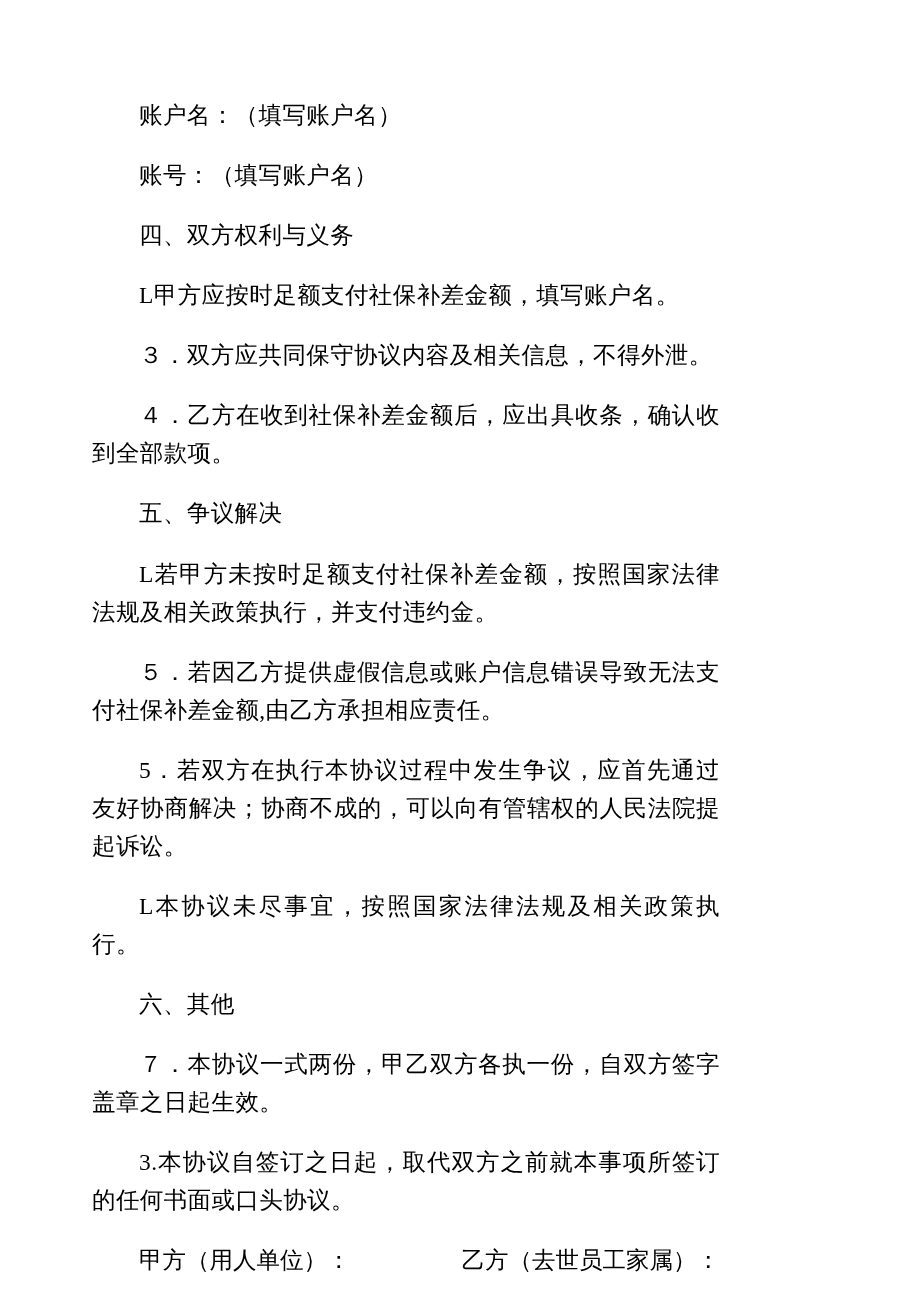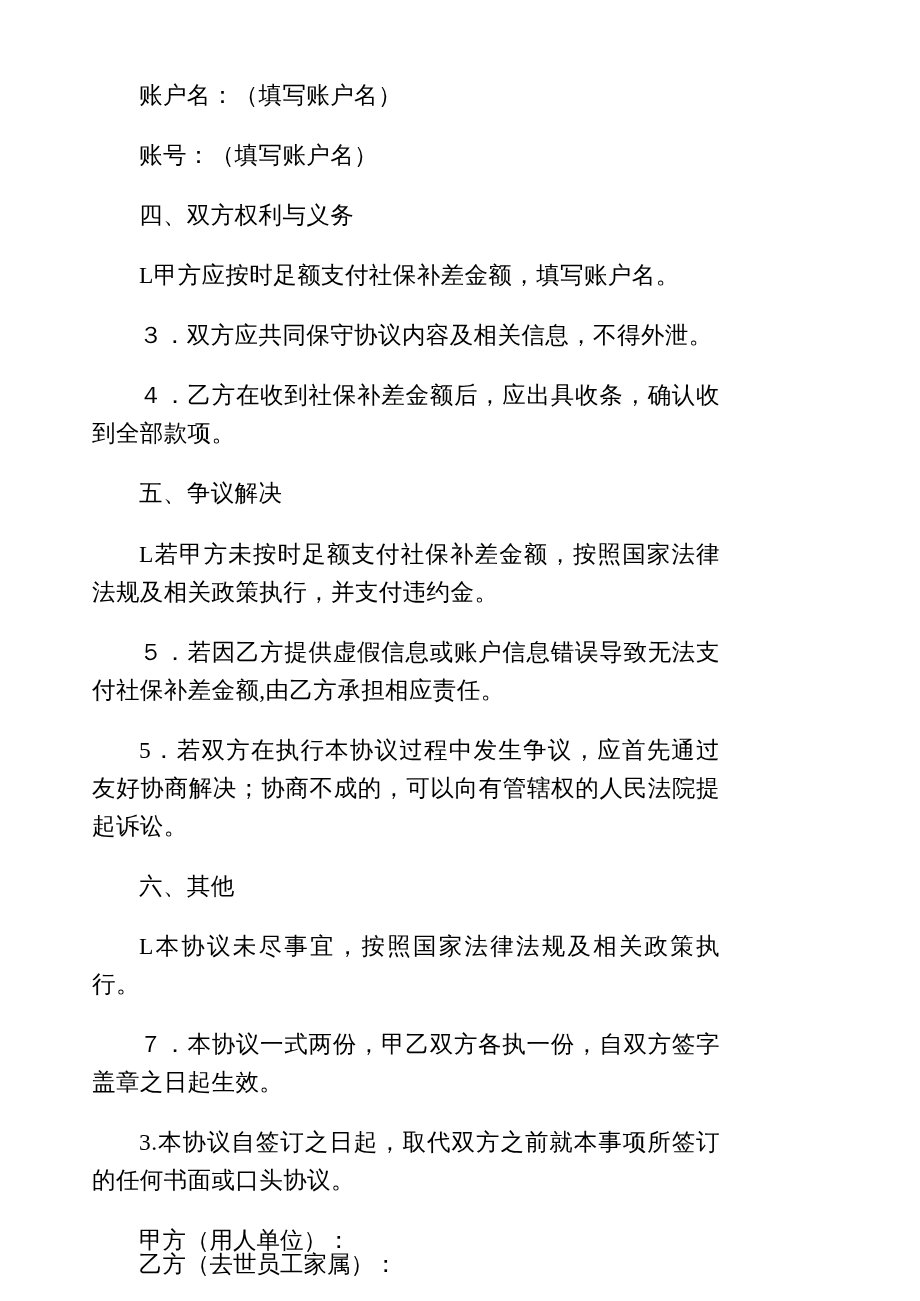--- a/index.html
+++ b/index.html
@@ -12,42 +12,41 @@
     height: 1301px;
     font-family: "Liberation Serif", "DejaVu Serif", serif;
     color: #000000;
     overflow: hidden;
   }
   .page {
     position: relative;
     width: 808px;
     height: 1301px;
     box-sizing: border-box;
-    padding: 76px 88px 60px 92px;
+    padding: 96px 88px 60px 92px;
     background: #ffffff;
   }
   .doc-body {
     font-size: 23.5px;
     line-height: 1.0;
   }
   .para {
     margin: 0 0 22px 0;
     text-align: justify;
     text-justify: inter-ideograph;
     line-height: 1.62;
     letter-spacing: 0.4px;
   }
   .indent {
     text-indent: 2em;
   }
   .sig-row {
     display: flex;
     margin-top: 30px;
     text-indent: 2em;
-    flex-direction: column;
   }
   .sig-a {
     width: 330px;
     white-space: nowrap;
   }
   .sig-b {
     white-space: nowrap;
     font-family: Liberation Serif, serif;
   }
 </style>
@@ -60,22 +59,22 @@
     <p class="para indent">账户名：（填写账户名）</p>
     <p class="para indent">账号：（填写账户名）</p>
     <p class="para indent">四、双方权利与义务</p>
     <p class="para indent">L甲方应按时足额支付社保补差金额，填写账户名。</p>
     <p class="para indent">３．双方应共同保守协议内容及相关信息，不得外泄。</p>
     <p class="para indent">４．乙方在收到社保补差金额后，应出具收条，确认收到全部款项。</p>
     <p class="para indent">五、争议解决</p>
     <p class="para indent">L若甲方未按时足额支付社保补差金额，按照国家法律法规及相关政策执行，并支付违约金。</p>
     <p class="para indent">５．若因乙方提供虚假信息或账户信息错误导致无法支付社保补差金额,由乙方承担相应责任。</p>
     <p class="para indent">5．若双方在执行本协议过程中发生争议，应首先通过友好协商解决；协商不成的，可以向有管辖权的人民法院提起诉讼。</p>
+    <p class="para indent">L本协议未尽事宜，按照国家法律法规及相关政策执行。</p>
     <p class="para indent">六、其他</p>
-    <p class="para indent">L本协议未尽事宜，按照国家法律法规及相关政策执行。</p>
     <p class="para indent">７．本协议一式两份，甲乙双方各执一份，自双方签字盖章之日起生效。</p>
     <p class="para indent">3.本协议自签订之日起，取代双方之前就本事项所签订的任何书面或口头协议。</p>
 
     <div class="sig-row">
       <span class="sig-a">甲方（用人单位）：</span>
       <span class="sig-b">乙方（去世员工家属）：</span>
     </div>
 
   </div>
 </div>

